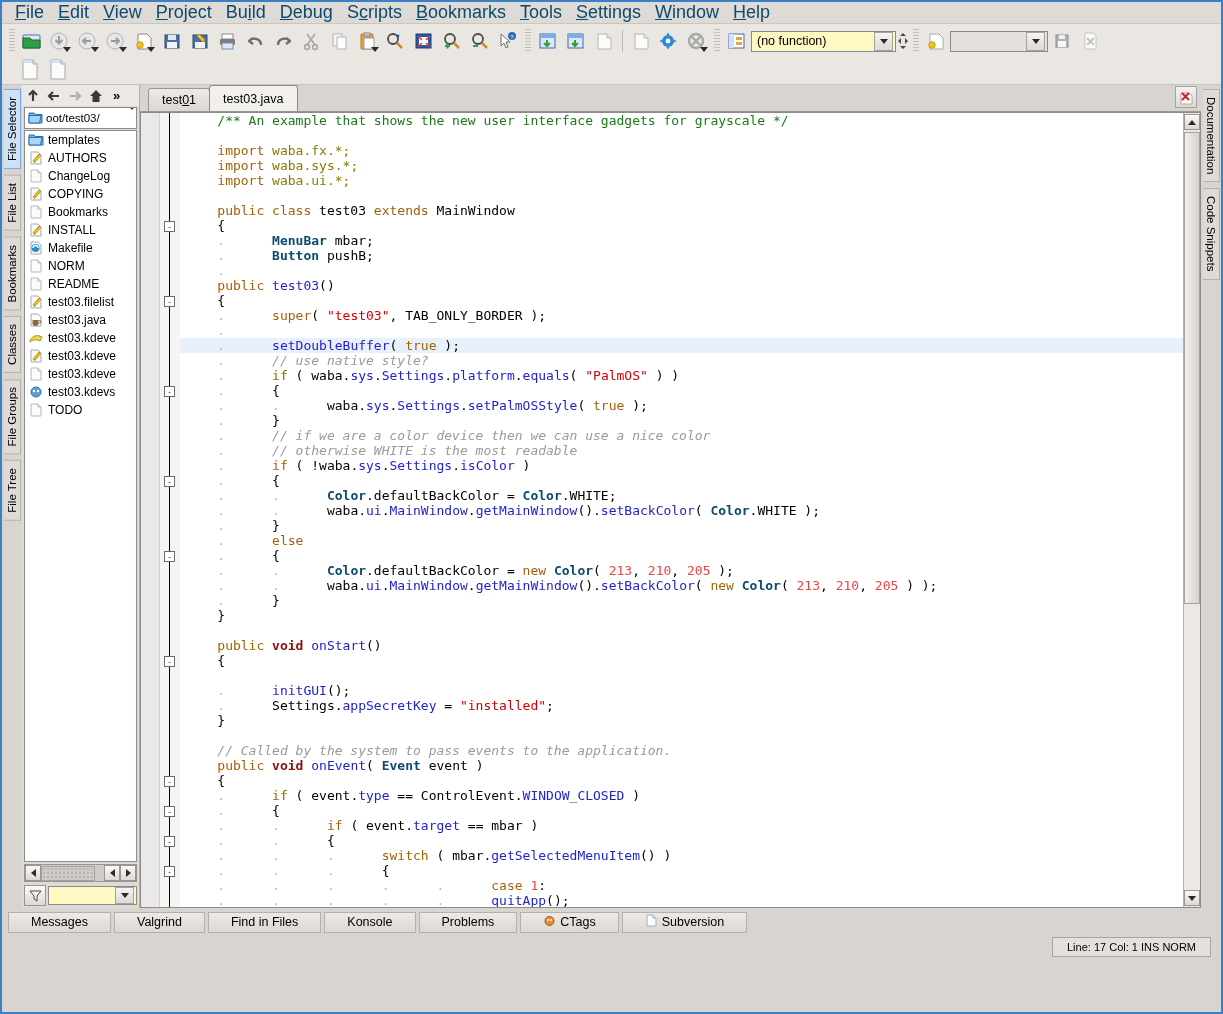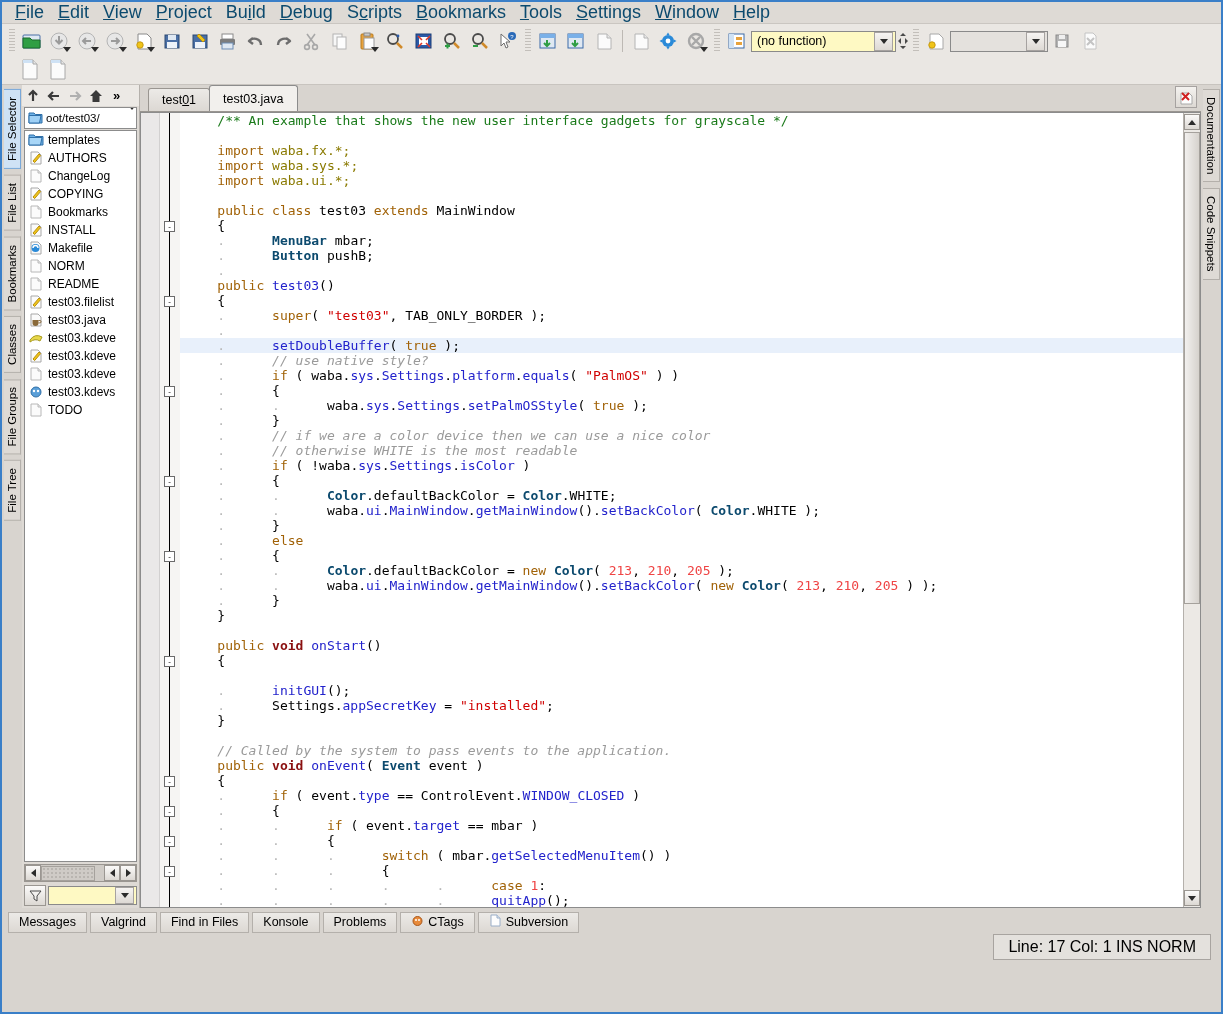--- a/index.html
+++ b/index.html
@@ -104,24 +104,24 @@
   .num{color:#ef4444;}
   .voidk{color:#8a1010;font-weight:bold;}
   .dot{color:#b8b8b8;}
 
   .vscroll{width:16px;background:#ece9e5;border-left:1px solid #b4b0ab;display:flex;
     flex-direction:column;align-items:center;}
   .vthumb{width:14px;background:linear-gradient(to right,#f2f0ee,#d6d2cd);border:1px solid #a5a19c;}
 
   
   .bottomtabs{height:22px;display:flex;align-items:center;gap:3px;padding:3px 6px 0;background:#d8d4cf;}
-  .btab{height:19px;padding:0 10px;display:flex;align-items:center;gap:4px;font-size:12.5px;
+  .btab{height:19px;padding:0 22px;display:flex;align-items:center;gap:4px;font-size:12.5px;
     border:1px solid #b4b0ab;background:linear-gradient(to bottom,#eceae7,#dcd8d3);}
   .statusbar{height:28px;display:flex;align-items:center;justify-content:flex-end;padding:0 10px;background:#d8d4cf;}
-  .statusbox{border:1px solid #a8a4a0;background:#e4e1dd;padding:3px 14px;font-size:16px;}
+  .statusbox{border:1px solid #a8a4a0;background:#e4e1dd;padding:3px 14px;font-size:11px;}
 </style>
 </head>
 <body>
 
 <div id="app">
 
 
   <div class="menubar">
     <span class="mi"><u>F</u><span>ile</span></span>
     <span class="mi"><u>E</u>dit</span>

